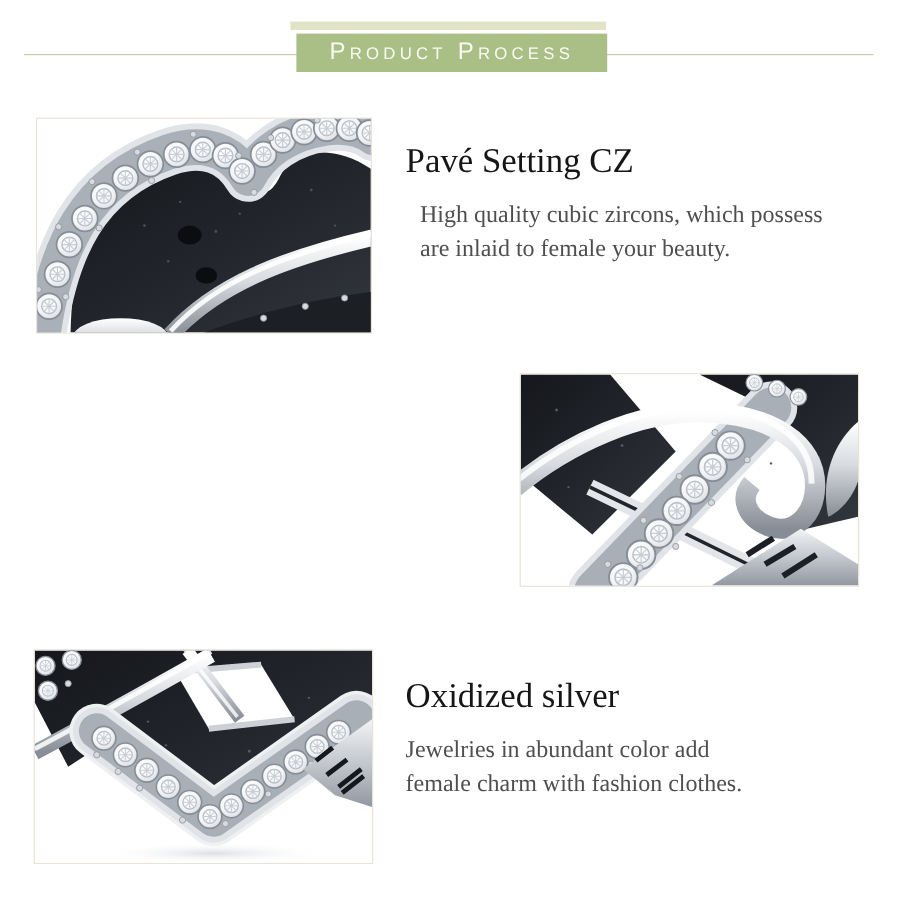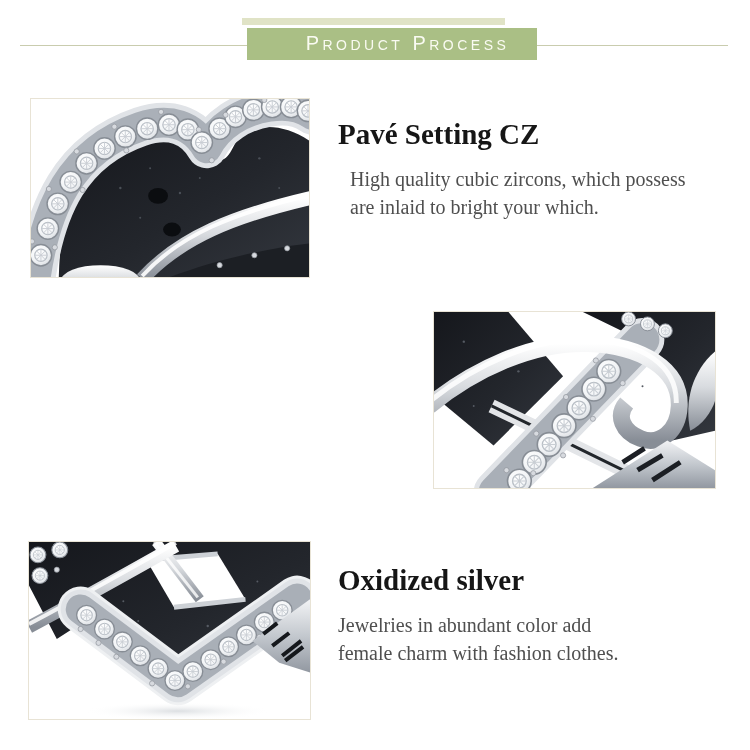--- a/index.html
+++ b/index.html
@@ -2,35 +2,35 @@
 <html><head>
 <meta charset="utf-8">
 <style>
   html,body{margin:0;padding:0;background:#ffffff;}
   .page{position:relative;width:750px;height:750px;background:#ffffff;overflow:hidden;
         font-family:"Liberation Serif",serif;}
   
   .accent-bar{position:absolute;left:242px;top:18px;width:263px;height:7px;background:#e0e3c6;}
   .rule{position:absolute;left:20px;top:45px;width:708px;height:1px;background:#c9ccae;}
   .title-box{position:absolute;left:247px;top:28px;width:259px;height:32px;background:#aabf85;
-             display:flex;align-items:center;justify-content:center;padding-left:31px;}
+             display:flex;align-items:center;justify-content:center;}
   .title-box span{font-family:"Liberation Sans",sans-serif;font-variant:small-caps;
                   font-size:20px;letter-spacing:3.5px;color:#fafbf2;line-height:1;
                   transform:translateY(-1px);}
   
   .photo{position:absolute;margin:0;padding:0;border:1px solid #e8e3d5;background:#fff;box-sizing:border-box;}
   .photo svg{display:block;width:100%;height:100%;}
   #photo1{left:30px;top:98px;width:280px;height:180px;}
   #photo2{left:433px;top:311px;width:283px;height:178px;}
   #photo3{left:28px;top:541px;width:283px;height:179px;}
   
   .copy{position:absolute;}
   #copy1{left:338px;top:118px;width:400px;}
   #copy2{left:338px;top:564px;width:400px;}
-  .copy h2{margin:0 0 14px 0;font-weight:700;font-size:29px;line-height:1.15;color:#161616;
+  .copy h2{margin:0 0 14px 0;font-weight:400;font-size:29px;line-height:1.15;color:#161616;
            font-family:"Liberation Serif",serif;}
   .copy .line{display:block;font-size:20px;line-height:28px;color:#4f4f4f;}
   .hidden-defs{position:absolute;width:0;height:0;overflow:hidden;}
 </style>
 </head>
 <body>
 
 <div class="page">
 
   <svg class="hidden-defs" aria-hidden="true">
@@ -136,21 +136,21 @@
       <path d="M112,182 C150,140 205,118 282,100" fill="none" stroke="url(#wireG)" stroke-width="14"></path>
       <path d="M112,179 C150,137 205,115 282,97" fill="none" stroke="#ffffff" stroke-width="4" opacity="0.9"></path>
       <ellipse cx="70" cy="184" rx="40" ry="16" fill="url(#wireG)"></ellipse>
     </svg>
   </figure>
 
   <div class="copy" id="copy1">
     <h2>Pavé Setting CZ</h2>
     <p style="margin:12px">
       <span class="line">High quality cubic zircons, which possess</span>
-      <span class="line">are inlaid to bright your which.</span>
+      <span class="line">are inlaid to female your beauty.</span>
     </p>
   </div>
 
   <figure class="photo" id="photo2">
     <svg viewBox="0 0 283 178" preserveAspectRatio="none">
       <rect width="283" height="178" fill="#fff"></rect>
       <path d="M0,0 L75,0 L130,65 L60,135 L0,85 Z" fill="url(#darkG)"></path>
       <path d="M150,0 L283,0 L283,120 L240,130 C250,90 230,40 195,22 Z" fill="url(#darkG)"></path>
       <g fill="#565b63">
           <circle cx="30" cy="30" r="1.2"></circle>

